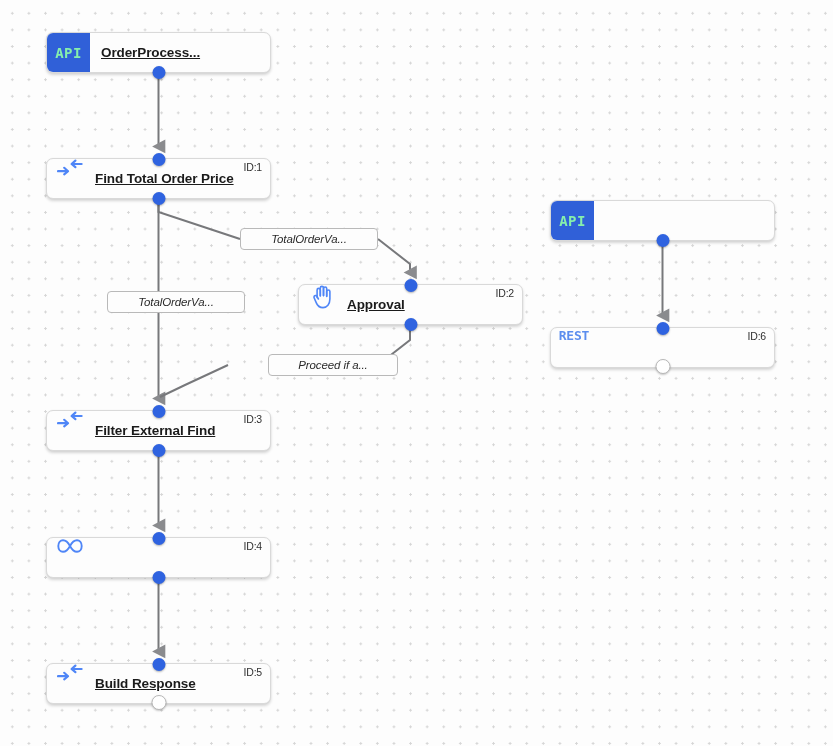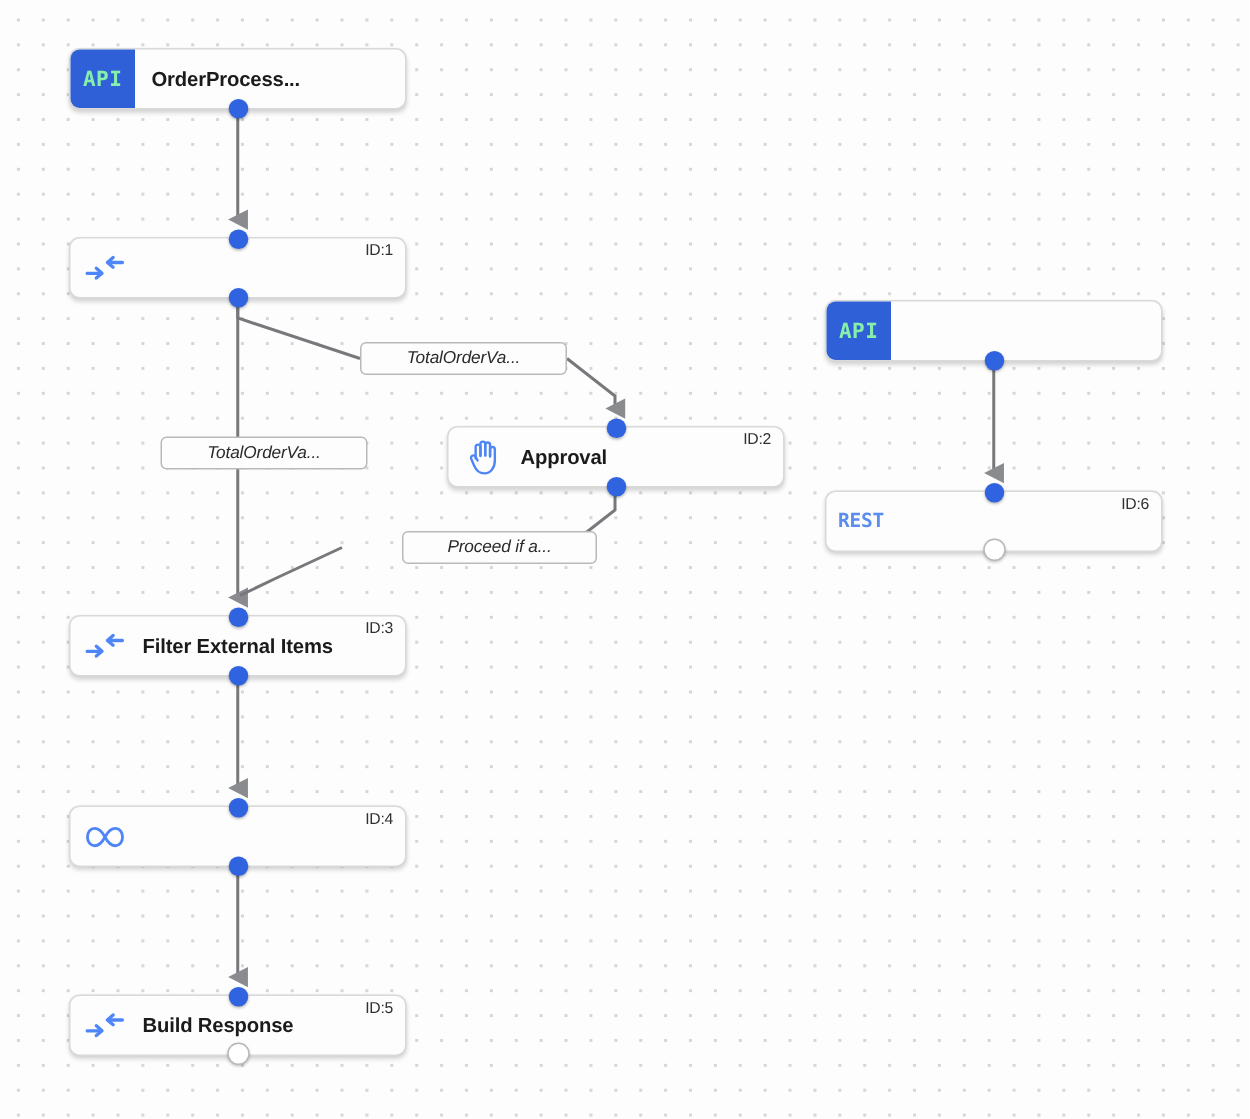--- a/index.html
+++ b/index.html
@@ -54,41 +54,42 @@
     font-size: 14px;
     letter-spacing: 0.4px;
     color: #86efac;
   }
 
   
   .iconslot {
     width: 46px;
     flex: 0 0 46px;
     display: flex;
-    align-items: center;
+    align-items: flex-start;
     justify-content: center;
   }
   .iconslot svg { display: block; }
 
   .icon-text {
     font-family: "DejaVu Sans Mono", monospace;
     font-weight: 700;
     font-size: 13px;
     letter-spacing: -0.2px;
   }
 
   .node-label {
     display: flex;
     align-items: center;
     font-size: 13.5px;
     font-weight: 700;
     color: #1b1b1b;
     padding-left: 2px;
     white-space: nowrap;
     letter-spacing: -0.1px;
+    text-decoration: underline;
   }
   .node.badged .node-label { padding-left: 11px; }
 
   .node-id {
     position: absolute;
     right: 8px;
     top: 2px;
     font-size: 10.5px;
     color: #303030;
     letter-spacing: -0.2px;
@@ -168,20 +169,21 @@
         <div class="iconslot">
           <svg width="26" height="17" viewBox="0 0 26 17">
             <g stroke="#4f86f7" stroke-width="2.2" fill="none" stroke-linecap="round" stroke-linejoin="round">
               <path d="M1,12.2 L10.4,12.2"></path>
               <path d="M7.2,8.8 L11.0,12.2 L7.2,15.4"></path>
               <path d="M24.6,5.0 L15.2,5.0"></path>
               <path d="M18.4,1.6 L14.6,5.0 L18.4,8.2"></path>
             </g>
           </svg>
         </div>
+        <div class="node-label">Find Total Order Price</div>
         <div class="node-id">ID:1</div>
         <div class="port in filled"></div>
         <div class="port out filled"></div>
       </div>
       <div class="node" style="left: 298px; top: 284px; width: 225px;">
         <div class="iconslot">
           <svg width="21" height="24" viewBox="0 0 21 24">
             <g stroke="#4f86f7" stroke-width="1.6" fill="none" stroke-linecap="round" stroke-linejoin="round">
               <path d="M5.1,12.6 L5.1,5.0 A1.6,1.6 0 0 1 8.3,5.0 L8.3,11.0"></path>
               <path d="M8.3,10.6 L8.3,3.0 A1.6,1.6 0 0 1 11.5,3.0 L11.5,10.6"></path>
@@ -199,21 +201,21 @@
         <div class="iconslot">
           <svg width="26" height="17" viewBox="0 0 26 17">
             <g stroke="#4f86f7" stroke-width="2.2" fill="none" stroke-linecap="round" stroke-linejoin="round">
               <path d="M1,12.2 L10.4,12.2"></path>
               <path d="M7.2,8.8 L11.0,12.2 L7.2,15.4"></path>
               <path d="M24.6,5.0 L15.2,5.0"></path>
               <path d="M18.4,1.6 L14.6,5.0 L18.4,8.2"></path>
             </g>
           </svg>
         </div>
-        <div class="node-label">Filter External Items</div>
+        <div class="node-label">Filter External Find</div>
         <div class="node-id">ID:3</div>
         <div class="port in filled"></div>
         <div class="port out filled"></div>
       </div>
       <div class="node" style="left: 46px; top: 537px; width: 225px;">
         <div class="iconslot">
           <svg width="26" height="16" viewBox="0 0 26 16">
             <path d="M13,8 C10.6,3.4 8.2,2.2 6,2.2 C3.3,2.2 1.3,4.8 1.3,8 C1.3,11.2 3.3,13.8 6,13.8 C8.2,13.8 10.6,12.6 13,8 C15.4,3.4 17.8,2.2 20,2.2 C22.7,2.2 24.7,4.8 24.7,8 C24.7,11.2 22.7,13.8 20,13.8 C17.8,13.8 15.4,12.6 13,8 Z" stroke="#4f86f7" stroke-width="1.9" fill="none" stroke-linecap="round"></path>
           </svg>
         </div>

